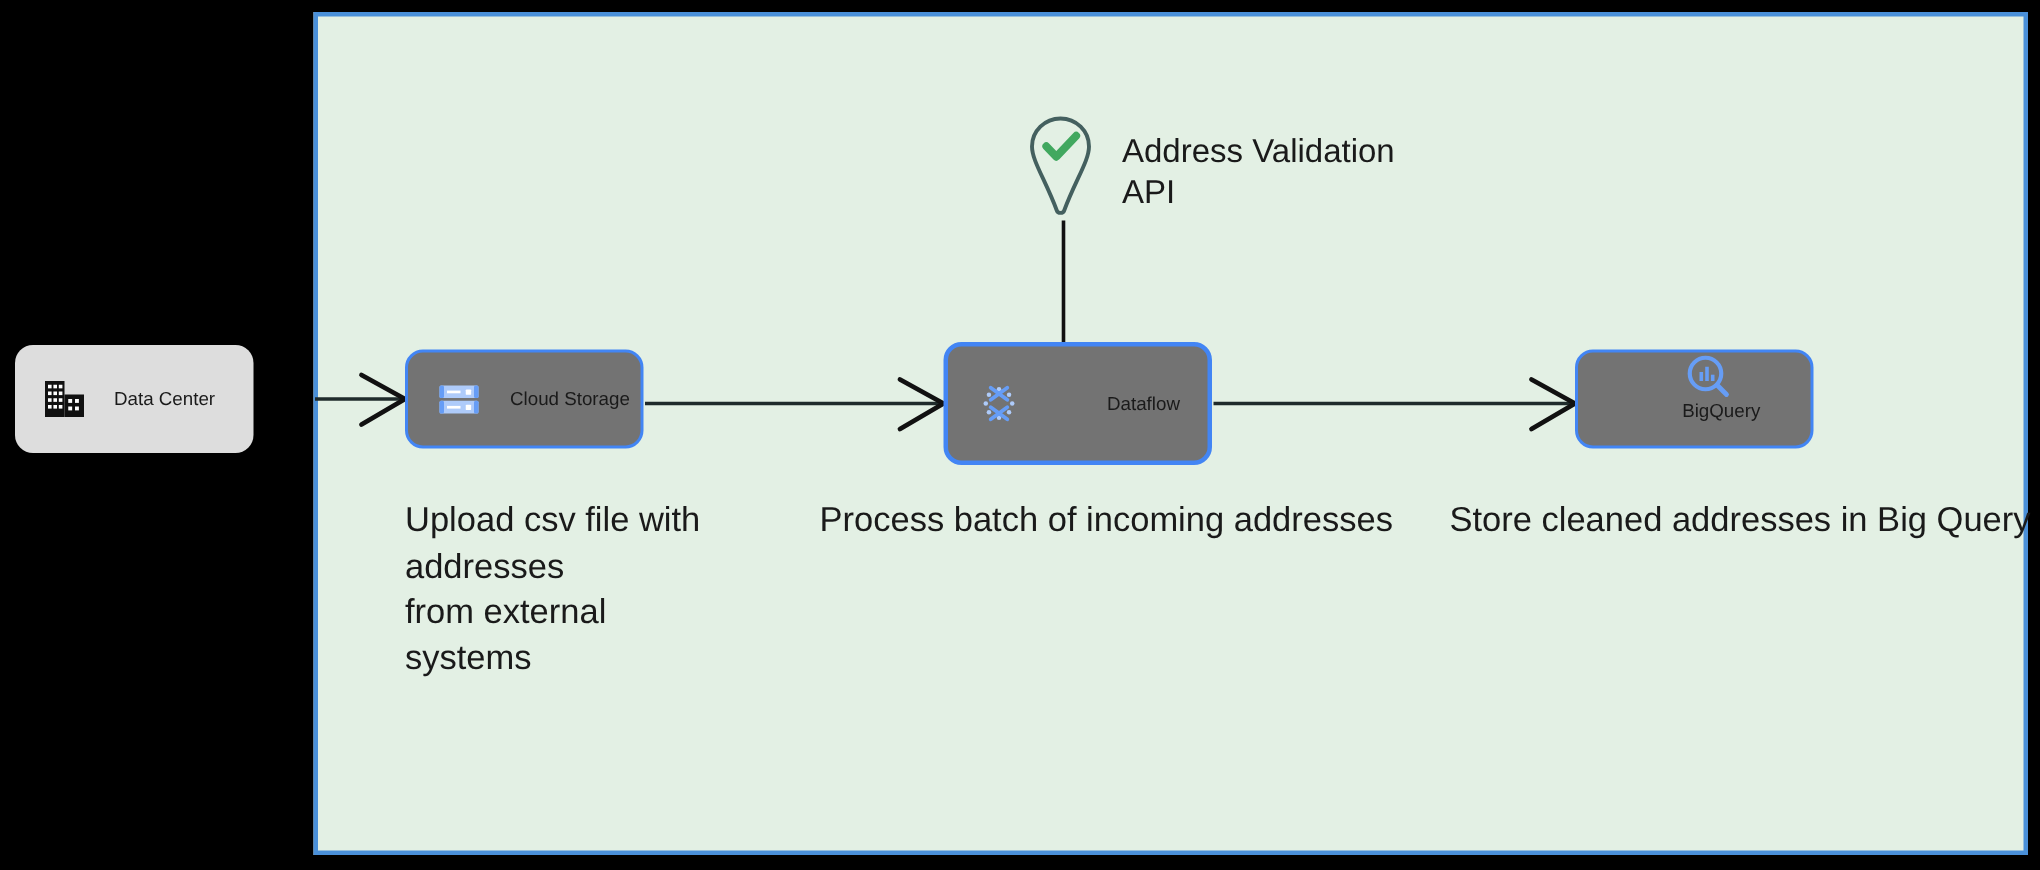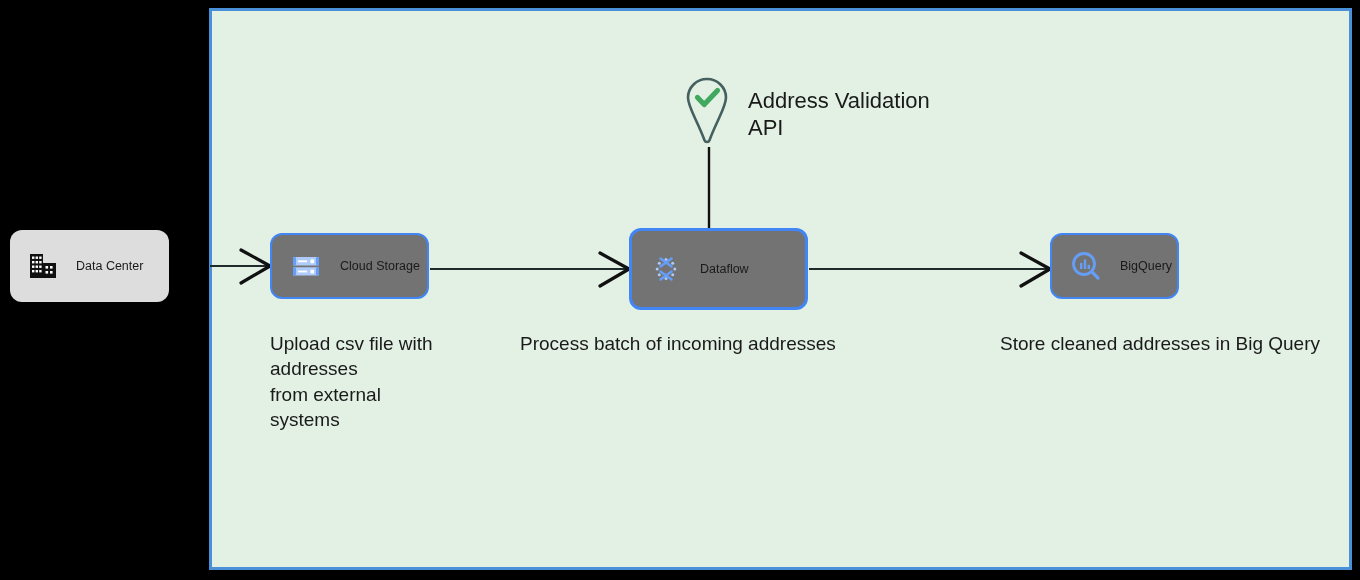--- a/index.html
+++ b/index.html
@@ -70,38 +70,39 @@
     background: #737373;
     border: 2px solid #4285f4;
     border-radius: 12px;
     display: flex;
     align-items: center;
     box-sizing: border-box;
     padding-left: 18px;
   }
   .gcp-node.emphasis {
     border-width: 3px;
+    gap: 38px;
   }
   .gcp-node .icon-wrap {
     width: 32px;
     height: 32px;
     flex: 0 0 32px;
     display: block;
   }
   .gcp-node .node-label {
     margin-left: 18px;
     font-size: 12.5px;
     color: #1a1a1a;
     line-height: 1.2;
     white-space: nowrap;
   }
 
   #node-cloud-storage { left: 270px; top: 233px; width: 159px; height: 66px; }
   #node-dataflow      { left: 629px; top: 228px; width: 179px; height: 82px; }
-  #node-bigquery      { left: 1050px; top: 233px; width: 129px; height: 66px; }
+  #node-bigquery      { left: 1050px; top: 233px; width: 159px; height: 66px; flex-direction: column; }
 
   
   .api-node {
     position: absolute;
     left: 684px;
     top: 76px;
     display: flex;
     align-items: flex-start;
   }
   .api-node .icon-wrap {
@@ -115,27 +116,27 @@
     margin-top: 12px;
     font-size: 22px;
     color: #1a1a1a;
     line-height: 1.22;
     white-space: pre-line;
   }
 
   
   .caption {
     position: absolute;
-    font-size: 19px;
+    font-size: 23px;
     color: #1a1a1a;
     line-height: 1.33;
     white-space: pre-line;
   }
   #caption-upload  { left: 270px; top: 331px; width: 260px; text-align: left; }
-  #caption-process { left: 520px; top: 331px; width: 435px; text-align: left; }
+  #caption-process { left: 520px; top: 331px; width: 435px; text-align: center; }
   #caption-store   { left: 940px; top: 331px; width: 440px; text-align: center; }
 
   
   .edge-layer {
     position: absolute;
     inset: 0;
     width: 1360px;
     height: 580px;
     pointer-events: none;
   }

